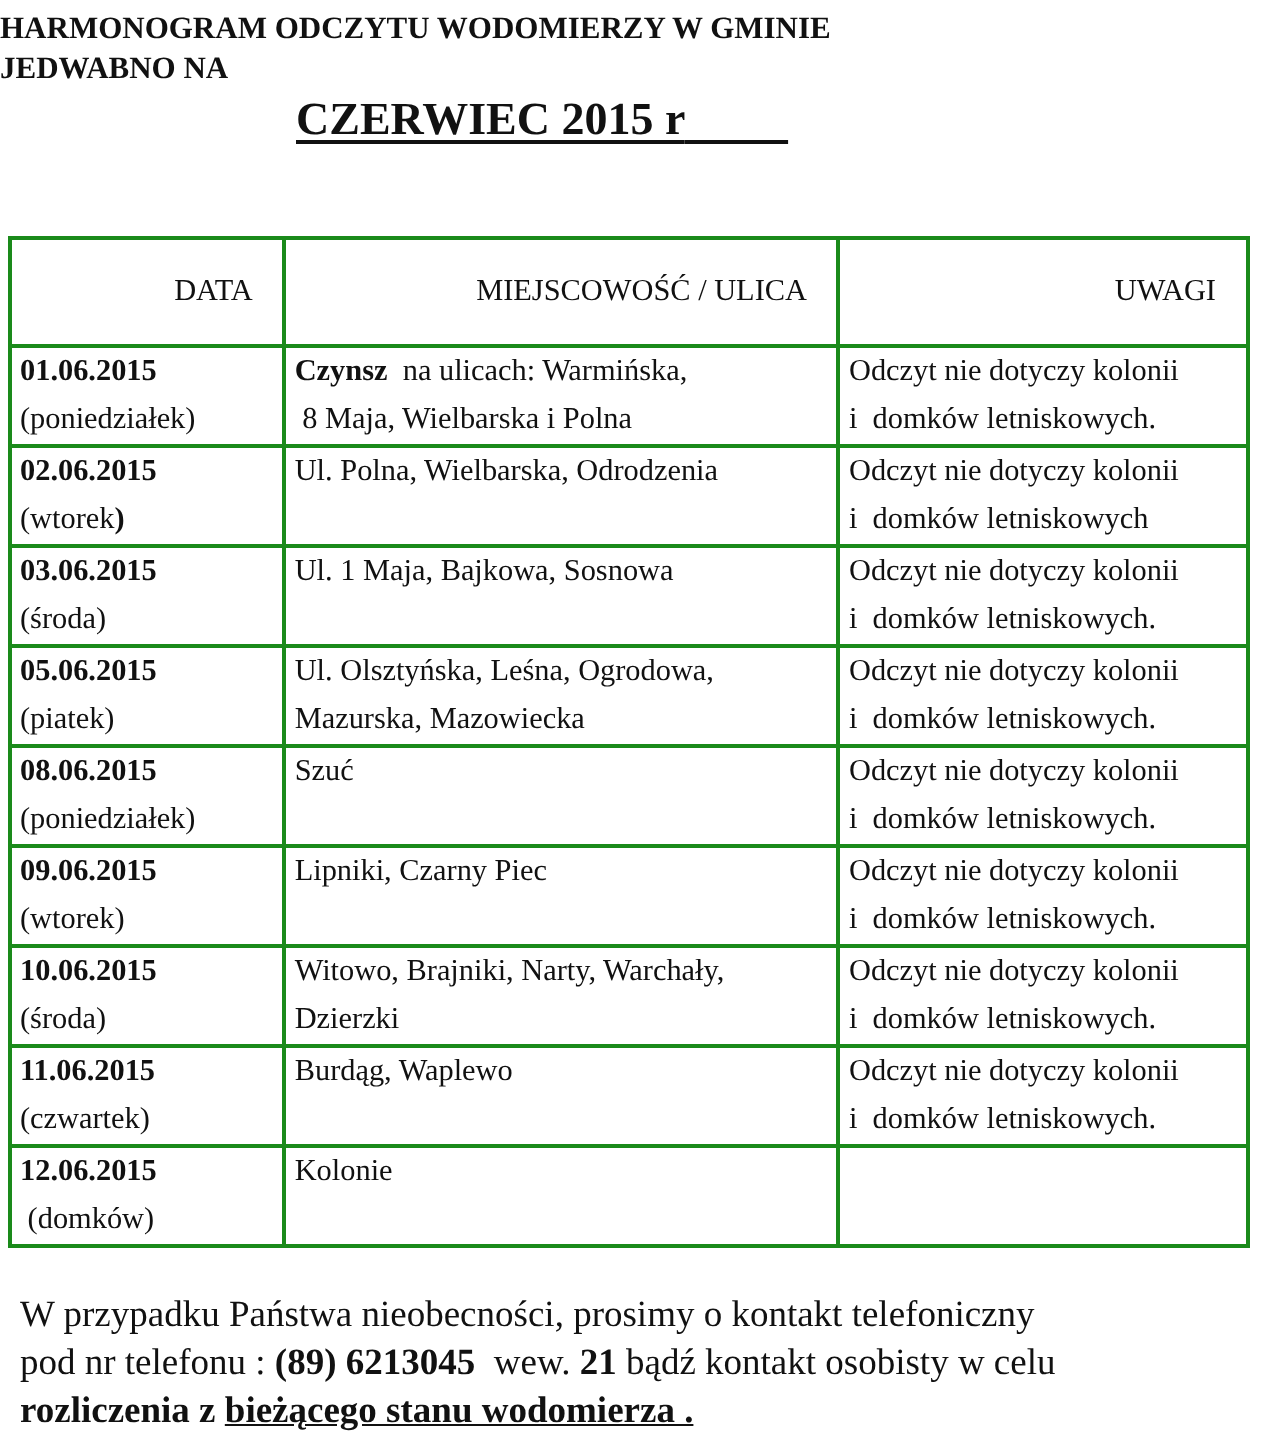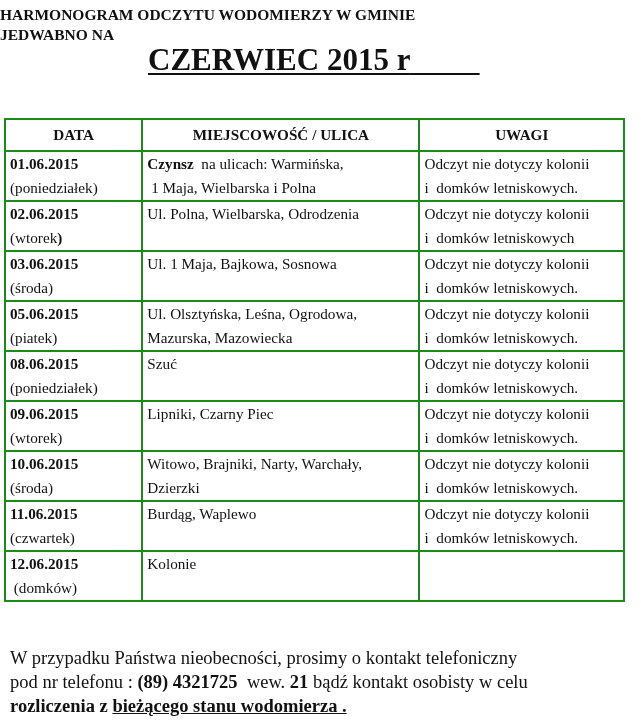--- a/index.html
+++ b/index.html
@@ -1,26 +1,26 @@
 <!DOCTYPE html>
 <html><head>
 <meta charset="utf-8">
 <style>
   html, body { margin:0; padding:0; background:#ffffff; }
   body { width:641px; height:721px; position:relative; overflow:hidden;
          font-family:"Liberation Serif","DejaVu Serif",serif; color:#111; }
   .title1 { position:absolute; left:0; width:641px; top:5px; text-align:left;
             font-weight:bold; font-size:15.5px; line-height:20px; }
   .title1 .l2 { display:block; }
-  .title2 { position:absolute; left:148px; top:45px; font-weight:bold; font-size:31px;
+  .title2 { position:absolute; left:148px; top:45px; font-weight:bold; font-size:23px;
             line-height:30px; }
   .title2 .ul { text-decoration:underline; text-decoration-thickness:1.5px; text-underline-offset:3px; white-space:pre; }
   table { position:absolute; left:4px; top:118px; width:621px; border-collapse:collapse; }
   td, th { border:2px solid #1a8a1a; vertical-align:top; font-size:15.2px; line-height:24px; padding:0 0 0 4px; }
-  th { height:22px; line-height:22px; font-weight:bold; text-align:center; padding:4px; }
+  th { height:22px; line-height:22px; font-weight:normal; text-align:right; padding:15px; }
   col.c1 { width:138px; } col.c2 { width:278px; } col.c3 { width:205px; }
   tr.row td { height:44px;margin-left:26px; }
   .date { font-weight:bold; display:block; }
   .day { display:block; white-space:pre; }
   .ln { display:block; white-space:pre; }
   .footer { position:absolute; left:10px; top:634px; width:630px; font-size:18.5px; line-height:24px;margin-top:12px; }
   .footer b { font-weight:bold; }
   .footer .u { text-decoration:underline; }
 </style>
 </head>
@@ -48,21 +48,21 @@
     </tr>
   </thead>
   <tbody id="tbody">
       <tr class="row">
         <td>
           <span class="date">01.06.2015</span>
           <span class="day"><span>(poniedziałek)</span><b></b></span>
         </td>
         <td>
           <span class="ln"><b>Czynsz</b><span>  na ulicach: Warmińska,</span></span>
-          <span class="ln"> 1 Maja, Wielbarska i Polna</span>
+          <span class="ln"> 8 Maja, Wielbarska i Polna</span>
         </td>
         <td>
           <span class="ln">Odczyt nie dotyczy kolonii</span>
           <span class="ln">i  domków letniskowych.</span>
         </td>
       </tr>
       <tr class="row">
         <td>
           <span class="date">02.06.2015</span>
           <span class="day"><span>(wtorek</span><b>)</b></span>
@@ -172,15 +172,15 @@
         <td>
           <span class="ln"></span>
           <span class="ln"></span>
         </td>
       </tr>
     </tbody>
 </table>
 
 <div class="footer">
   <span>W przypadku Państwa nieobecności, prosimy o kontakt telefoniczny</span><br>
-  <span>pod nr telefonu : </span><b>(89) 4321725</b><span style="white-space:pre">  wew. </span><b>21</b><span> bądź kontakt osobisty w celu</span><br>
+  <span>pod nr telefonu : </span><b>(89) 6213045</b><span style="white-space:pre">  wew. </span><b>21</b><span> bądź kontakt osobisty w celu</span><br>
   <b style="white-space:pre">rozliczenia z </b><b class="u">bieżącego stanu wodomierza .</b>
 </div>
 
 </body></html>

